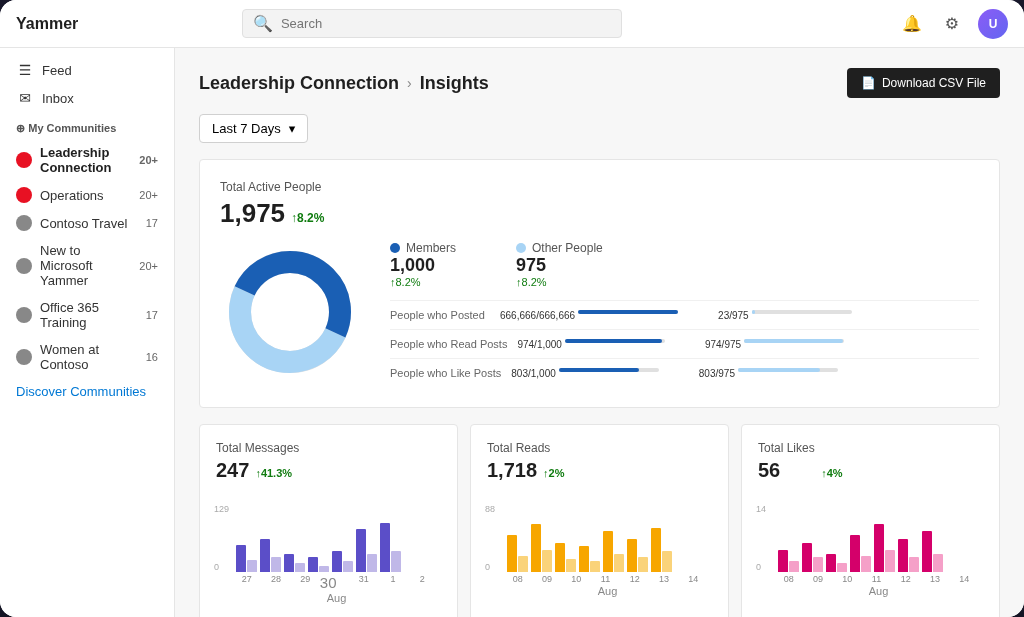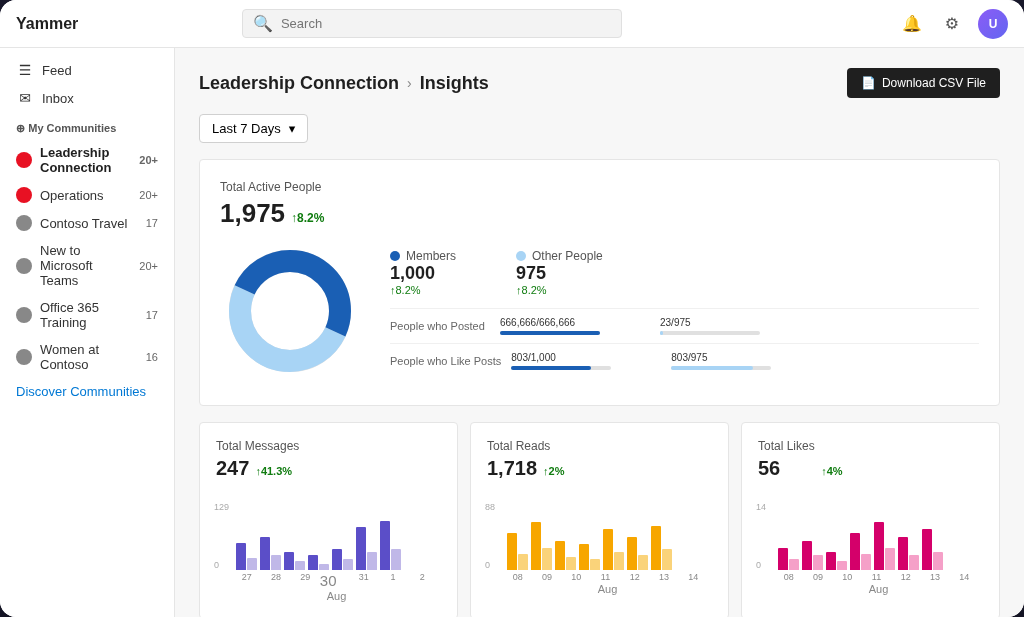--- a/index.html
+++ b/index.html
@@ -261,21 +261,21 @@
 
     .metric-row {
       display: flex;
       align-items: center;
       padding: 8px 0;
       border-top: 1px solid #f0f0f0;
       gap: 10px;
     }
     .metric-label { font-size: 11px; color: #666; min-width: 100px; }
     .metric-bars { display: flex; gap: 40px; }
-    .metric-bar-group { display: flex; flex-direction: column; gap: 3px; min-width: 120px; }
+    .metric-bar-group { display: flex; flex-direction: row; gap: 3px; min-width: 120px; }
     .metric-bar-value { font-size: 11px; color: #333; }
     .metric-bar-track { height: 4px; background: #e0e0e0; border-radius: 2px; width: 100px; }
     .metric-bar-fill { height: 100%; border-radius: 2px; }
 
     
     .bottom-cards {
       display: grid;
       grid-template-columns: 1fr 1fr 1fr;
       gap: 12px;
     }
@@ -372,21 +372,21 @@
         <span>Operations</span>
         <span class="sidebar-badge">20+</span>
       </div>
       <div class="sidebar-item">
         <div class="community-icon" style="background:#888;"></div>
         <span>Contoso Travel</span>
         <span class="sidebar-badge">17</span>
       </div>
       <div class="sidebar-item">
         <div class="community-icon" style="background:#888;"></div>
-        <span>New to Microsoft Teams</span>
+        <span>New to Microsoft Yammer</span>
         <span class="sidebar-badge">20+</span>
       </div>
       <div class="sidebar-item">
         <div class="community-icon" style="background:#888;"></div>
         <span>Office 365 Training</span>
         <span class="sidebar-badge">17</span>
       </div>
       <div class="sidebar-item">
         <div class="community-icon" style="background:#888;"></div>
         <span>Women at Contoso</span>
@@ -466,20 +466,37 @@
                 </div>
                 <div class="metric-bar-group">
                   <span class="metric-bar-value" style="font-size:10px;color:#333;">23/975</span>
                   <div class="metric-bar-track">
                       <div class="metric-bar-fill" style="width:3%;background:#a8d4f5;"></div>
                     </div>
                 </div>
               </div>
             </div>
             <div class="metric-row">
+              <span class="metric-label">People who Read Posts</span>
+              <div class="metric-bars">
+                <div class="metric-bar-group">
+                  <span class="metric-bar-value" style="font-size:10px;color:#333;">974/1,000</span>
+                  <div class="metric-bar-track">
+                      <div class="metric-bar-fill" style="width:97%;background:#1a5fb4;"></div>
+                    </div>
+                </div>
+                <div class="metric-bar-group">
+                  <span class="metric-bar-value" style="font-size:10px;color:#333;">974/975</span>
+                  <div class="metric-bar-track">
+                      <div class="metric-bar-fill" style="width:99%;background:#a8d4f5;"></div>
+                    </div>
+                </div>
+              </div>
+            </div>
+            <div class="metric-row">
               <span class="metric-label">People who Like Posts</span>
               <div class="metric-bars">
                 <div class="metric-bar-group">
                   <span class="metric-bar-value" style="font-size:10px;color:#333;">803/1,000</span>
                   <div class="metric-bar-track">
                       <div class="metric-bar-fill" style="width:80%;background:#1a5fb4;"></div>
                     </div>
                 </div>
                 <div class="metric-bar-group">
                   <span class="metric-bar-value" style="font-size:10px;color:#333;">803/975</span>

